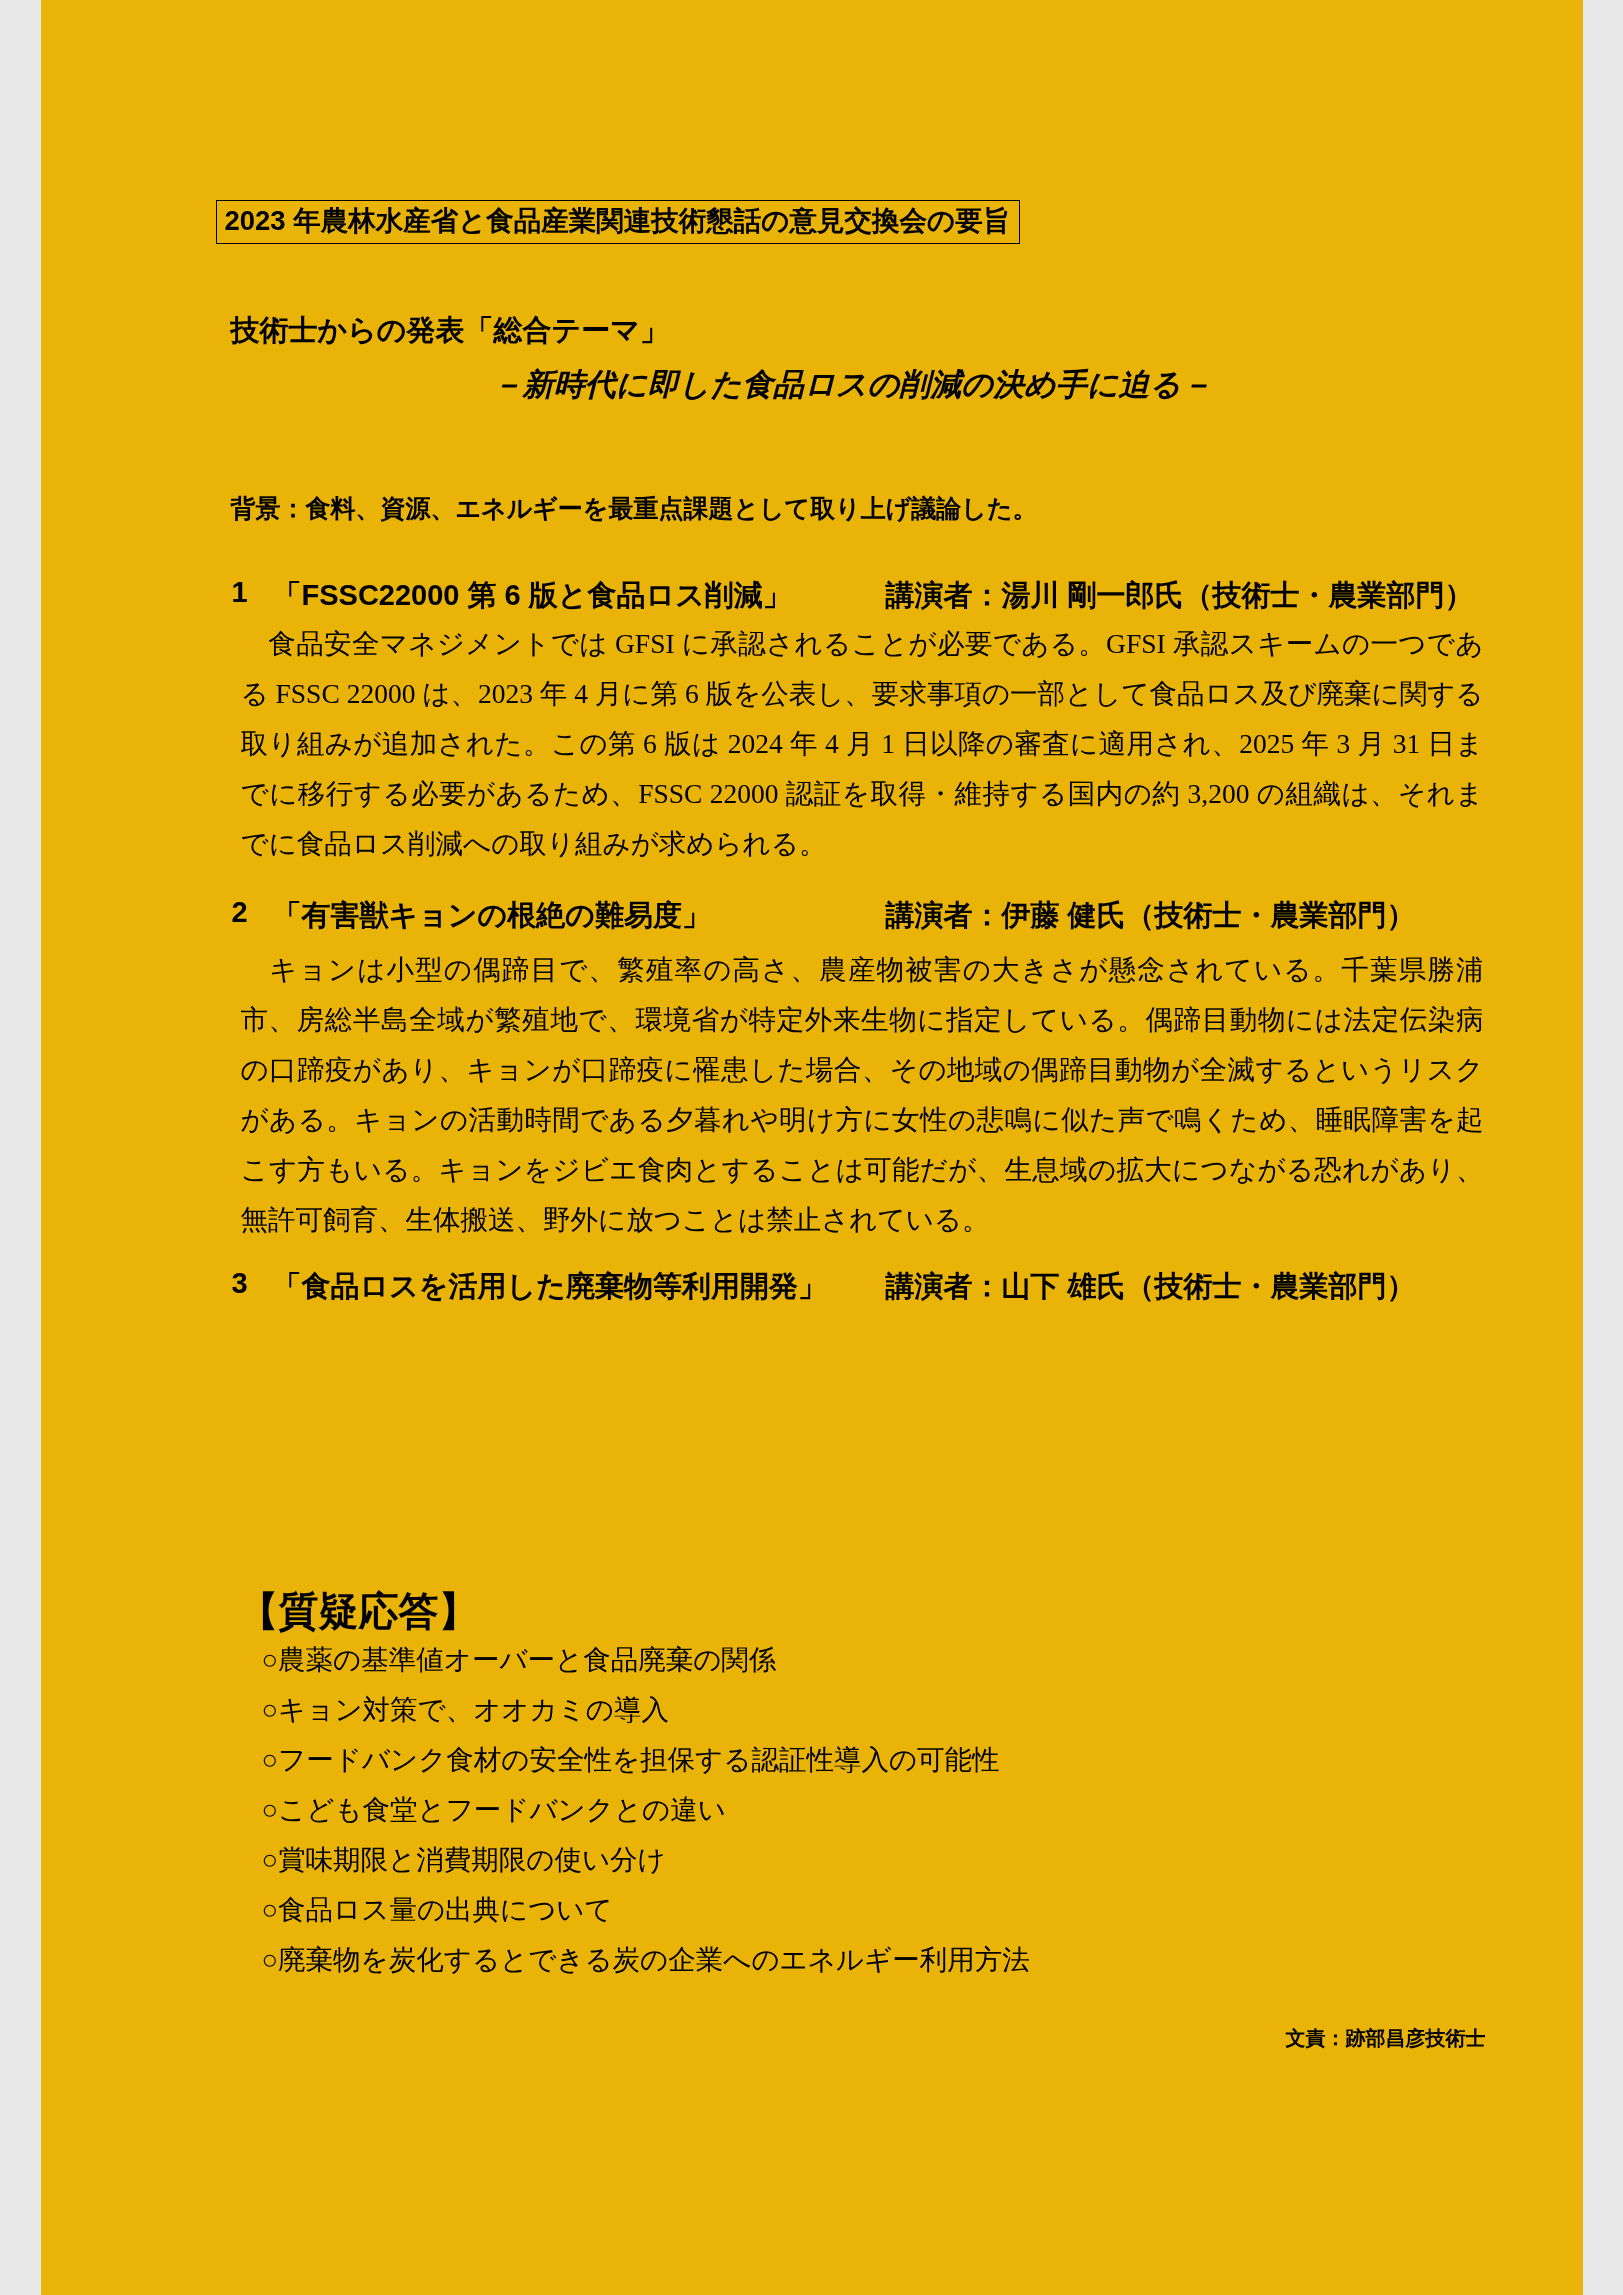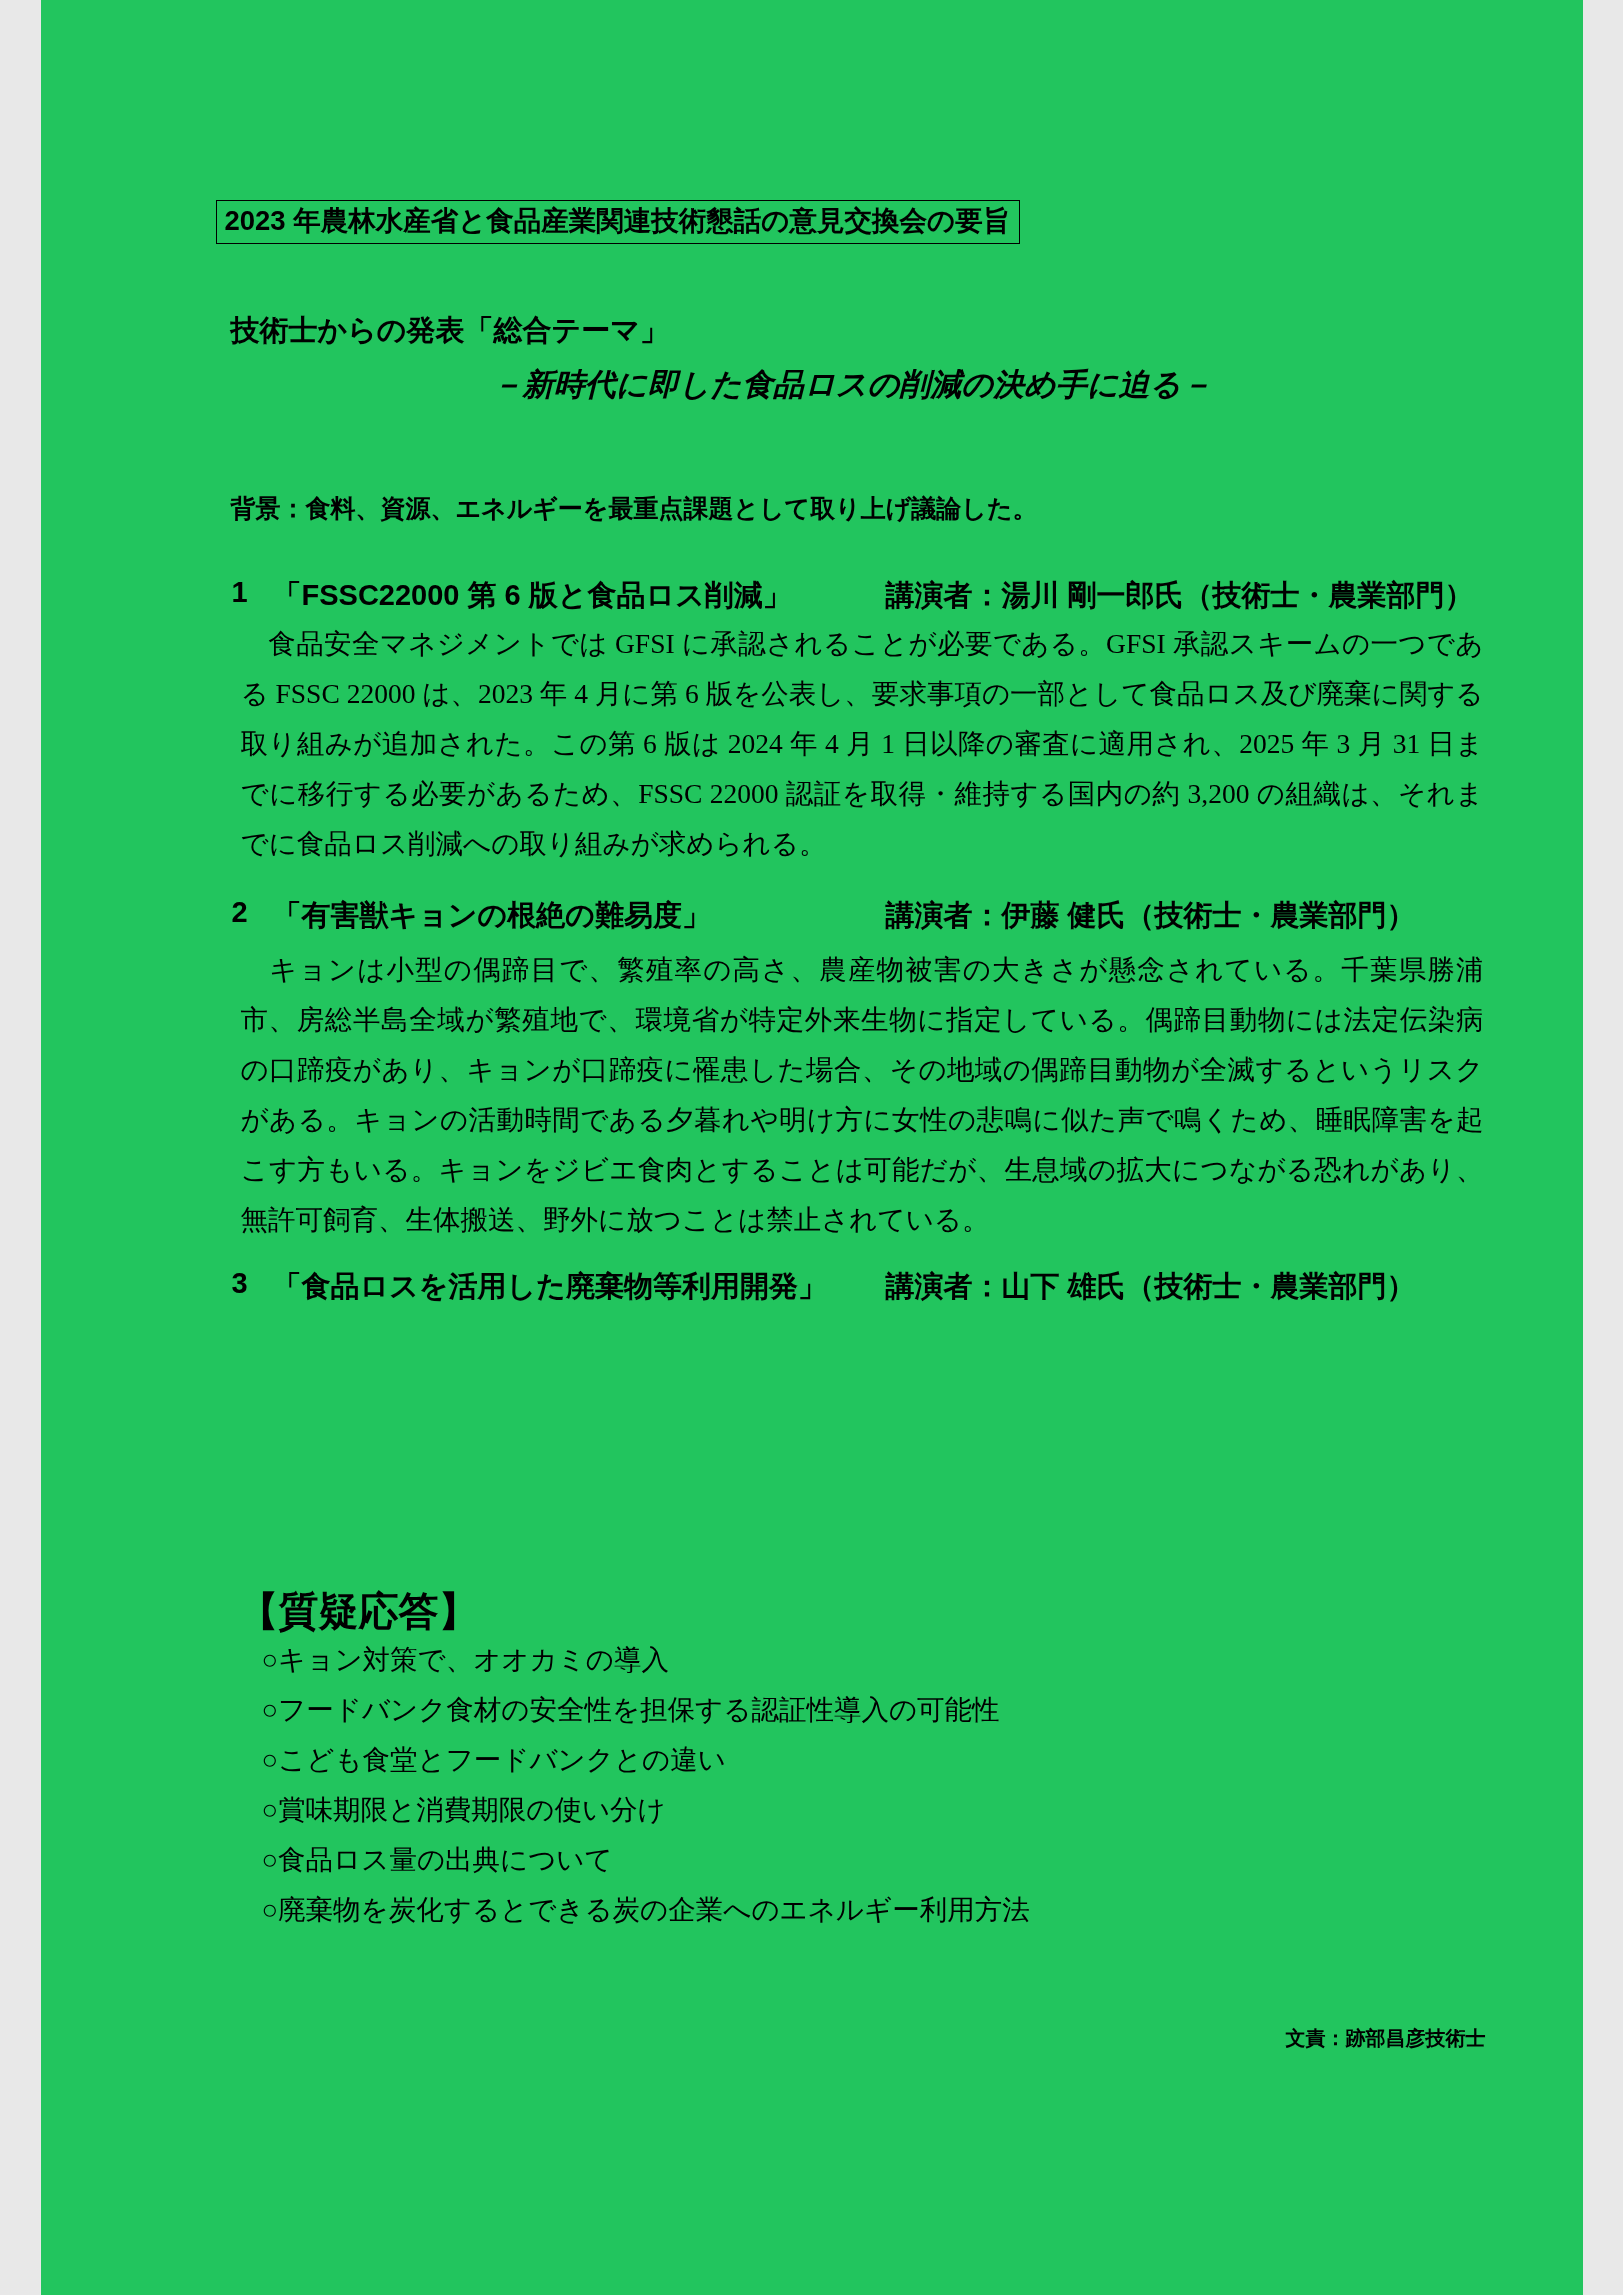--- a/index.html
+++ b/index.html
@@ -1,21 +1,21 @@
 <!DOCTYPE html>
 <html lang="ja" style="font-size:10.5px"><head>
 <meta charset="utf-8">
 <style>
   html, body { margin: 0; padding: 0; background: #e8e8e8; }
   .page {
     position: relative;
     width: 1542px;
     height: 2295px;
     margin: 0 auto;
-    background: #22c55e;
+    background: #eab308;
     color: #000000;
     overflow: hidden;
   }
   
   .h {
     font-family: "Liberation Sans", sans-serif;
     font-weight: bold;
     letter-spacing: 0;
   }
   
@@ -144,20 +144,21 @@
 
   <div class="sec-heading h" id="sec3-heading">
     <span class="sec-num">3</span>
     <span class="sec-title">「食品ロスを活用した廃棄物等利用開発」</span>
     <span class="sec-speaker">講演者：山下 雄氏（技術士・農業部門）</span>
   </div>
 
   <div class="qa-heading h">【質疑応答】</div>
 
   <div class="qa-list b">
+    <div class="qa-item">○農薬の基準値オーバーと食品廃棄の関係</div>
     <div class="qa-item">○キョン対策で、オオカミの導入</div>
     <div class="qa-item">○フードバンク食材の安全性を担保する認証性導入の可能性</div>
     <div class="qa-item">○こども食堂とフードバンクとの違い</div>
     <div class="qa-item">○賞味期限と消費期限の使い分け</div>
     <div class="qa-item">○食品ロス量の出典について</div>
     <div class="qa-item">○廃棄物を炭化するとできる炭の企業へのエネルギー利用方法</div>
   </div>
 
   <div class="author-line h">文責：跡部昌彦技術士</div>
 

